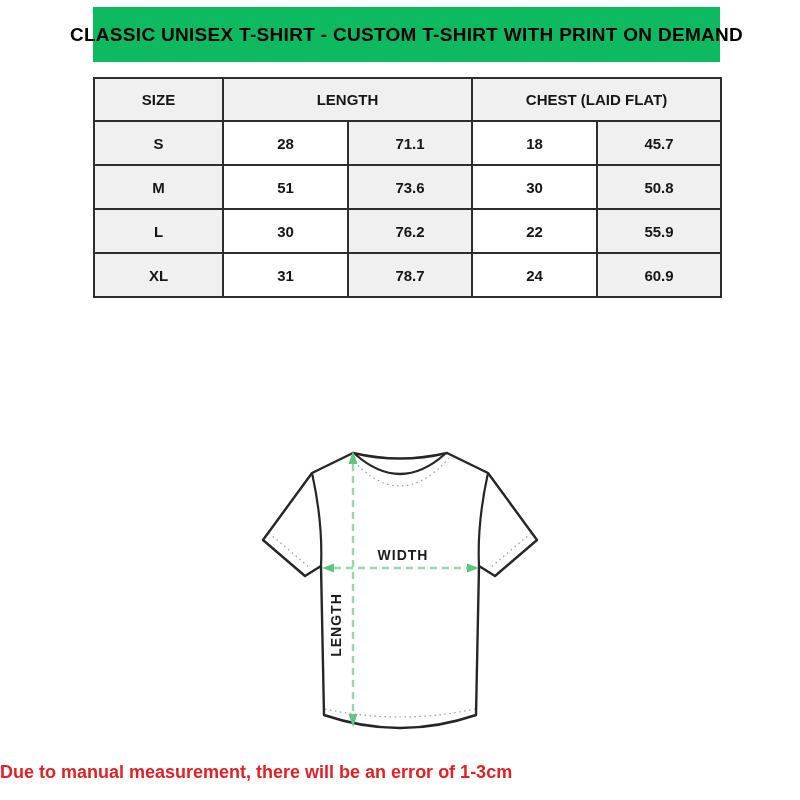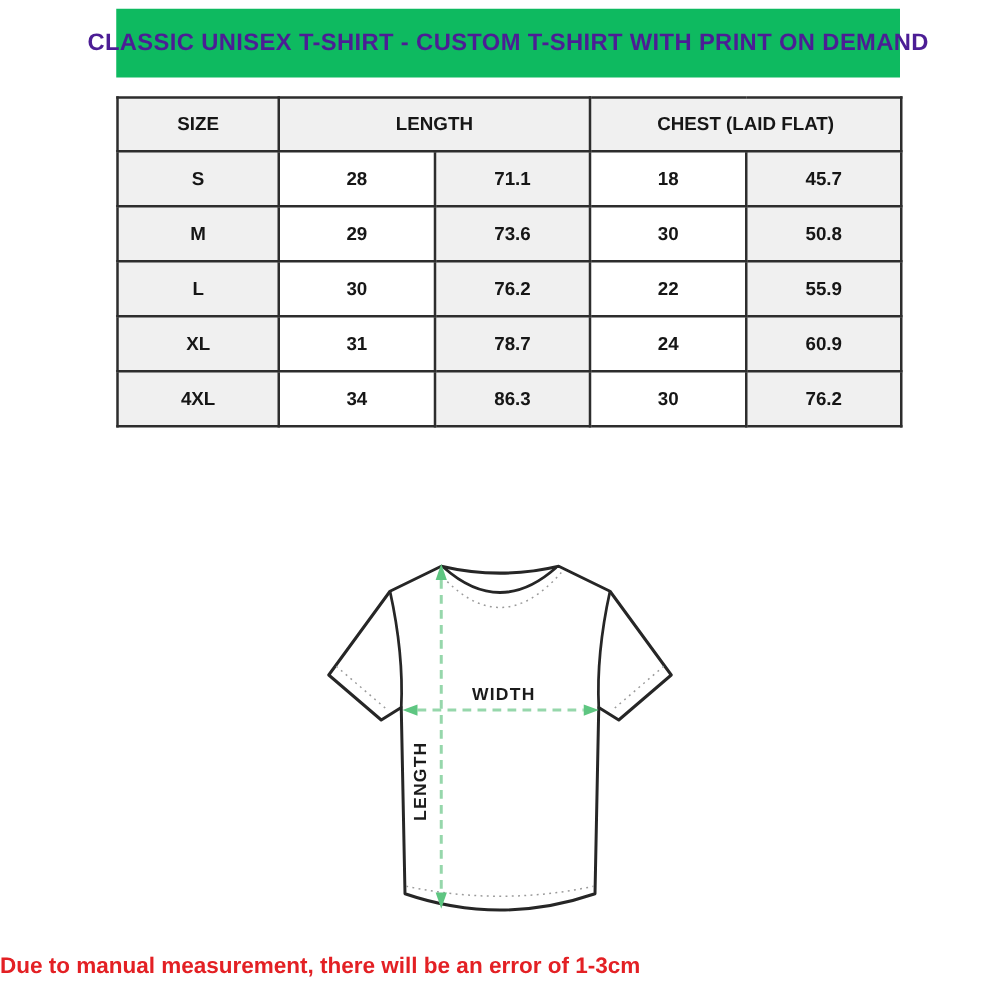--- a/index.html
+++ b/index.html
@@ -5,21 +5,21 @@
   html,body { margin:0; padding:0; background:#ffffff; }
   body { width:800px; height:800px; font-family:"Liberation Sans", sans-serif; }
   .page { position:relative; width:800px; height:800px; background:#ffffff; overflow:hidden; }
 
   
   .banner {
     position:absolute; left:93px; top:7px; width:627px; height:55px;
     background:#0eba60; display:flex; align-items:center; justify-content:center;
   }
   .banner-title {
-    color:#4c1d95; font-weight:bold; font-size:19px; letter-spacing:0.3px;
+    color:#000000; font-weight:bold; font-size:19px; letter-spacing:0.3px;
     text-align:center; white-space:nowrap;
   }
 
   
   table.size-table {
     position:absolute; left:93px; top:77px; width:627px;
     border-collapse:collapse; table-layout:fixed;
   }
   .size-table th, .size-table td {
     border:2px solid #2d2d2d; text-align:center; vertical-align:middle;
@@ -69,45 +69,38 @@
     <tbody>
       <tr>
         <td class="g">S</td>
         <td>28</td>
         <td class="g">71.1</td>
         <td>18</td>
         <td class="g">45.7</td>
       </tr>
       <tr>
         <td class="g">M</td>
-        <td>29</td>
+        <td>51</td>
         <td class="g">73.6</td>
         <td>30</td>
         <td class="g">50.8</td>
       </tr>
       <tr>
         <td class="g">L</td>
         <td>30</td>
         <td class="g">76.2</td>
         <td>22</td>
         <td class="g">55.9</td>
       </tr>
       <tr>
         <td class="g">XL</td>
         <td>31</td>
         <td class="g">78.7</td>
         <td>24</td>
         <td class="g">60.9</td>
-      </tr>
-      <tr>
-        <td class="g">4XL</td>
-        <td>34</td>
-        <td class="g">86.3</td>
-        <td>30</td>
-        <td class="g">76.2</td>
       </tr>
     </tbody>
   </table>
 
   <svg class="tshirt-svg" viewBox="0 0 300 320">
 
     <g>
       <path d="M100,15 Q147,26 194,15 L235,35 L284,102 L242,138 L226,128 L223,277 Q147,303 71,277 L68,128 L52,138 L10,102 L59,35 Z" fill="#ffffff" stroke="#262626" stroke-width="2.4" stroke-linejoin="round"></path>
       <g fill="none" stroke="#262626" stroke-width="2.2">
         <path d="M102,16 Q147,56 192,16"></path>

